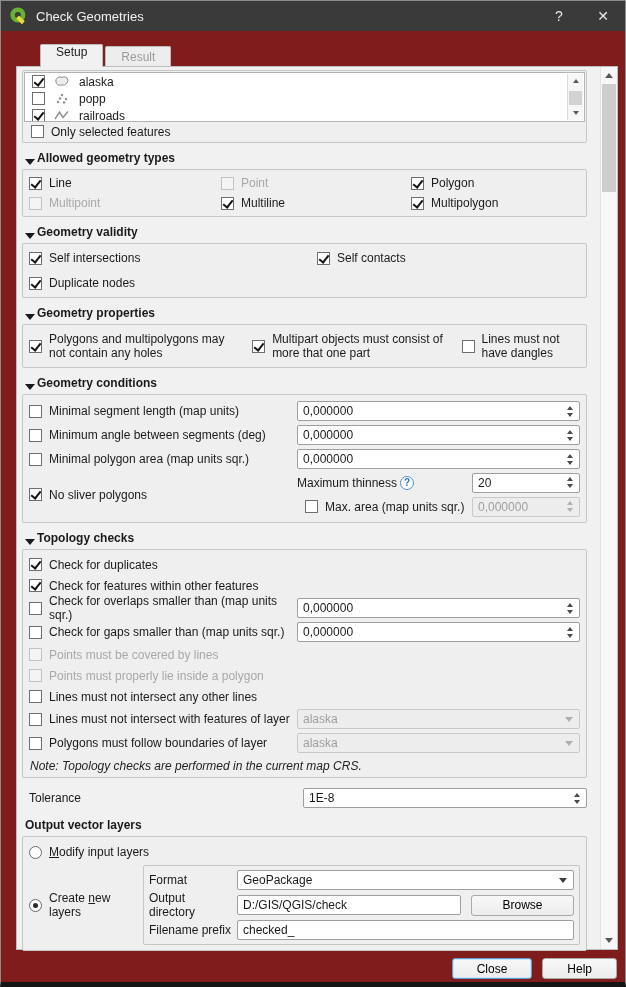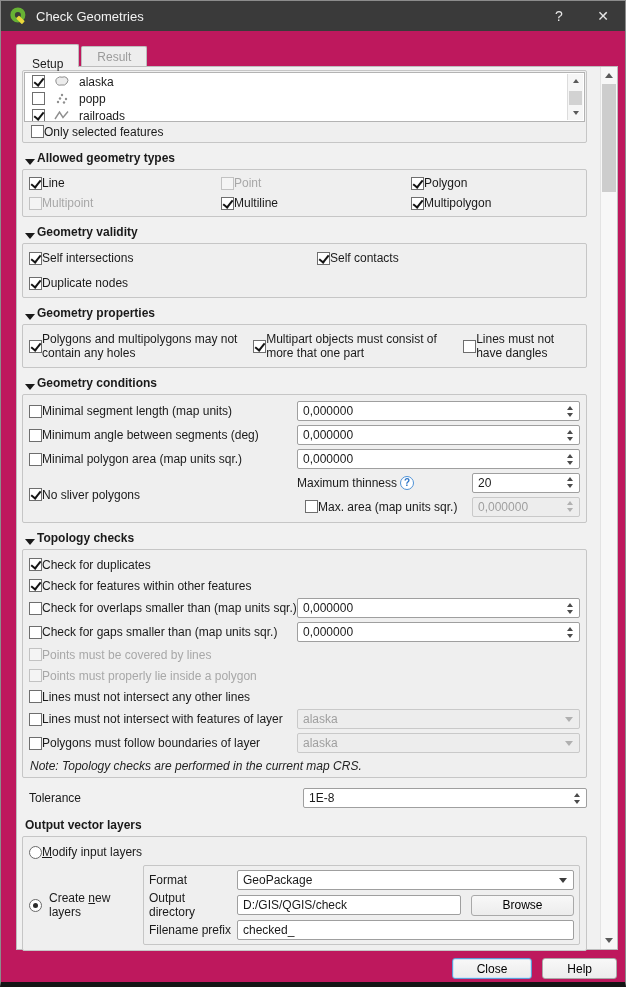--- a/index.html
+++ b/index.html
@@ -1,29 +1,29 @@
 <!DOCTYPE html>
 <html><head>
 <meta charset="utf-8">
 <style>
   * { box-sizing: border-box; }
   html,body { margin:0; padding:0; background:#d8d8d8; }
   body { width:626px; height:987px; font-family:"Liberation Sans", sans-serif; font-size:12px; color:#1a1a1a; }
 
-  .window { width:626px; height:987px; background:#be185d; border:1px solid #8c8c8c; border-bottom:5px solid #151515; display:flex; flex-direction:column; }
+  .window { width:626px; height:987px; background:#7f1d1d; border:1px solid #8c8c8c; border-bottom:5px solid #151515; display:flex; flex-direction:column; }
 
   
   .titlebar { height:30px; background:#3a3a3a; display:flex; align-items:center; padding:0 0 0 9px; flex:none; }
   .titlebar .title { color:#f2f2f2; font-size:13px; margin-left:8px; flex:1; }
   .tb-btn { width:44px; height:30px; display:flex; align-items:center; justify-content:center; color:#e6e6e6; font-size:14px; }
 
   
   .tabs { display:flex; margin:13px 7px 0 15px; height:22px; flex:none; position:relative; z-index:2; }
   .tab { padding:3px 15px 0 15px; border:1px solid #bdbdbd; border-bottom:none; border-radius:2px 2px 0 0; margin-right:2px; }
-  .tab.active { background:#f1f1f1; margin-bottom:-1px; padding-top:12px; }
+  .tab.active { background:#f1f1f1; margin-bottom:-1px; padding-top:0;margin-left:24px; }
   .tab.inactive { background:#ededed; color:#9b9b9b; margin-top:2px; }
 
   
   .pane { margin:0 7px 0 15px; border:1px solid #bdbdbd; background:#f1f1f1; height:884px; flex:none; position:relative; padding:3px 30px 0 5px; }
   .vscroll { position:absolute; top:0; right:0; bottom:0; width:17px; background:#f7f7f7; border-left:1px solid #e3e3e3; }
   .sb-btn { height:17px; display:flex; align-items:center; justify-content:center; }
   .sb-btn.bottom { position:absolute; bottom:0; left:0; right:0; }
   .sb-thumb { position:absolute; top:17px; left:1px; right:1px; height:108px; background:#cdcdcd; }
   .tri-u { width:0; height:0; border-left:4px solid transparent; border-right:4px solid transparent; border-bottom:5px solid #5a5a5a; }
   .tri-d { width:0; height:0; border-left:4px solid transparent; border-right:4px solid transparent; border-top:5px solid #5a5a5a; }
@@ -38,21 +38,21 @@
   .layer-list { position:relative; height:50px; background:#fff; border:1px solid #b3b3b3; overflow:hidden; }
   .lrow { display:flex; align-items:center; gap:8px; height:17px; padding-left:7px; }
   .lrow .licon { width:18px; display:flex; justify-content:center; }
   .mini-scroll { position:absolute; top:1px; right:1px; bottom:1px; width:16px; background:#f6f6f6; border-left:1px solid #dcdcdc; }
   .ms-btn { height:14px; display:flex; align-items:center; justify-content:center; }
   .ms-btn.bottom { position:absolute; bottom:0; left:0; right:0; }
   .ms-thumb { position:absolute; top:17px; left:1px; right:1px; height:14px; background:#d2d2d2; }
   .only-row { height:19px; display:flex; align-items:center; gap:7px; padding-left:7px; }
 
   
-  .cb { display:flex; align-items:center; }
+  .cb { display:flex; align-items:center; gap:7px; }
   .box { width:13px; height:13px; background:#fff; border:1px solid #6e6e6e; position:relative; flex:none; }
   .box.checked::after { content:""; position:absolute; left:3px; top:0px; width:4px; height:8px; border-right:2px solid #141414; border-bottom:2px solid #141414; transform:rotate(38deg); }
   .cb.dis .box { border-color:#c2c2c2; background:#f4f4f4; }
   .cb.dis .cb-t { color:#a8a8a8; }
   .rad { width:13px; height:13px; border:1px solid #6a6a6a; border-radius:50%; background:#fff; position:relative; flex:none; }
   .rad.sel::after { content:""; position:absolute; left:3px; top:3px; width:5px; height:5px; border-radius:50%; background:#2b2b2b; }
   .u { text-decoration:underline; }
 
   
   .spin, .combo, .tinput { height:20px; background:#fff; border:1px solid #9f9f9f; border-radius:2px; display:flex; align-items:center; padding:0 3px 0 5px; }

